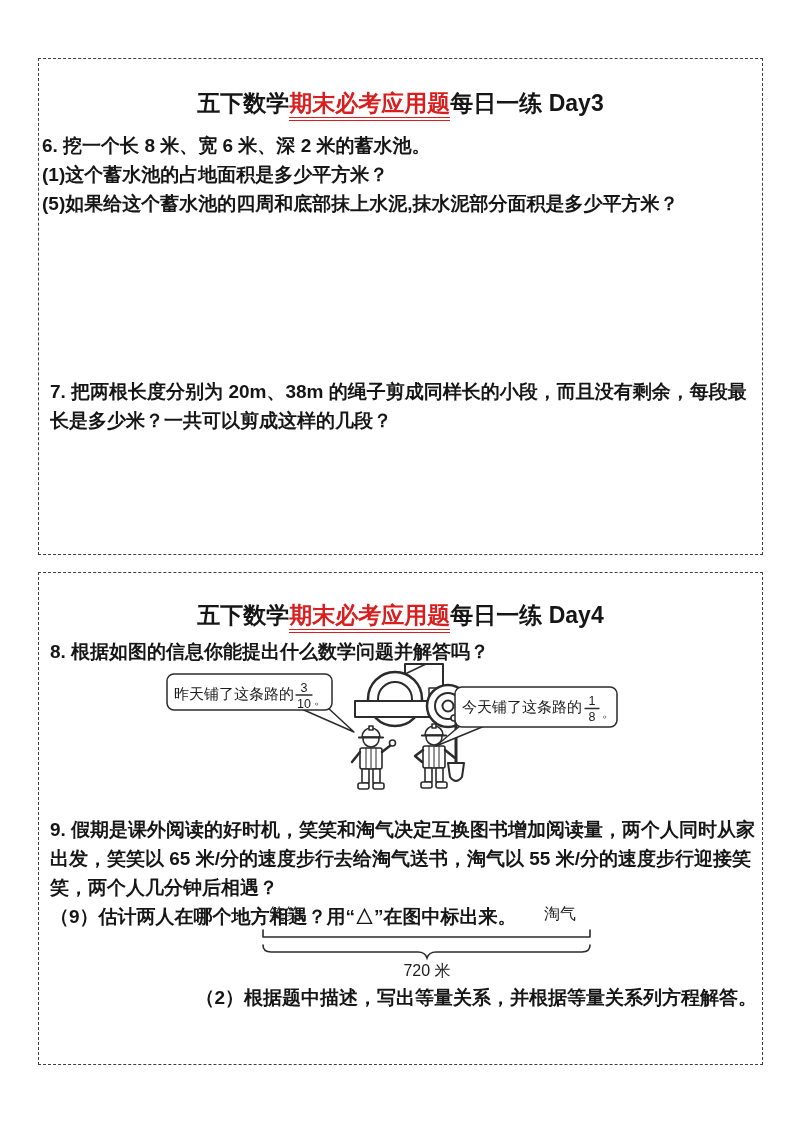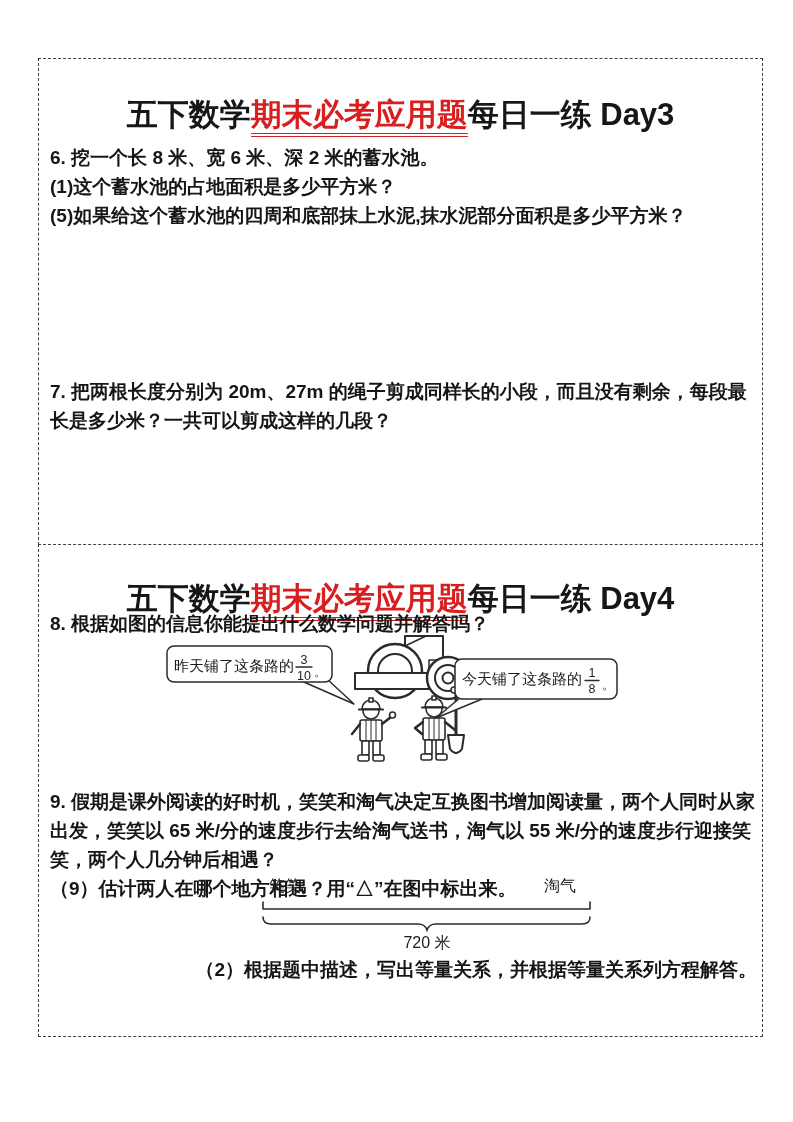--- a/index.html
+++ b/index.html
@@ -6,35 +6,35 @@
   body{
     width:793px;height:1122px;background:#ffffff;position:relative;
     font-family:"Liberation Sans",sans-serif;color:#151515;
     -webkit-font-smoothing:antialiased;
   }
   .card{
     position:absolute;left:38px;width:725px;background:#fff;
     border:1px dashed #3f3f3f;box-sizing:border-box;
   }
   #card-day3{top:58px;height:497px;}
-  #card-day4{top:544px;height:493px;text-decoration:underline;}
+  #card-day4{top:572px;height:493px;text-decoration:underline;}
   .card-title{
     position:absolute;left:0;right:0;text-align:center;white-space:nowrap;
-    font-size:31px;font-weight:bold;color:#161616;letter-spacing:0;
+    font-size:23px;font-weight:bold;color:#161616;letter-spacing:0;
   }
   #card-day3 .card-title{top:14px;}
   #card-day4 .card-title{top:12px;}
   .title-highlight{
     color:#d81e1e;border-bottom:4px double #d81e1e;padding-bottom:1px;
   }
   .q{
     position:absolute;font-size:19px;line-height:29px;font-weight:600;color:#161616;
   }
   .q div{min-height:29px;}
-  #q6{left:11px;top:72px;width:706px;margin-top:12px;}
+  #q6{left:3px;top:72px;width:706px;}
   #q7{left:11px;top:318px;width:707px;}
   #q8{left:11px;top:64px;width:706px;}
   #q9{left:11px;top:242px;width:707px;}
   #q9-part2{left:11px;top:410px;width:707px;text-align:right;}
   #illustration-svg{position:absolute;left:110px;top:88px;}
   #diagram-svg{position:absolute;left:186px;top:330px;}
   svg text{font-family:"Liberation Sans",sans-serif;fill:#1c1c1c;}
 </style>
 </head>
 <body>
@@ -43,21 +43,21 @@
   <h1 class="card-title">
     <span>五下数学</span><span class="title-highlight">期末必考应用题</span><span>每日一练 Day3</span>
   </h1>
 
   <div class="q" id="q6">
     <div>6. 挖一个长 8 米、宽 6 米、深 2 米的蓄水池。</div>
     <div>(1)这个蓄水池的占地面积是多少平方米？</div>
     <div>(5)如果给这个蓄水池的四周和底部抹上水泥,抹水泥部分面积是多少平方米？</div>
   </div>
 
-  <div class="q" id="q7">7. 把两根长度分别为 20m、27m 的绳子剪成同样长的小段，而且没有剩余，每段最长是多少米？一共可以剪成这样的几段？</div>
+  <div class="q" id="q7">7. 把两根长度分别为 20m、38m 的绳子剪成同样长的小段，而且没有剩余，每段最长是多少米？一共可以剪成这样的几段？</div>
 </section>
 
 <section class="card" id="card-day4">
   <h1 class="card-title">
     <span>五下数学</span><span class="title-highlight">期末必考应用题</span><span>每日一练 Day4</span>
   </h1>
 
   <div class="q" id="q8">8. 根据如图的信息你能提出什么数学问题并解答吗？</div>
 
   <svg id="illustration-svg" width="490" height="152" viewBox="0 0 490 152">

